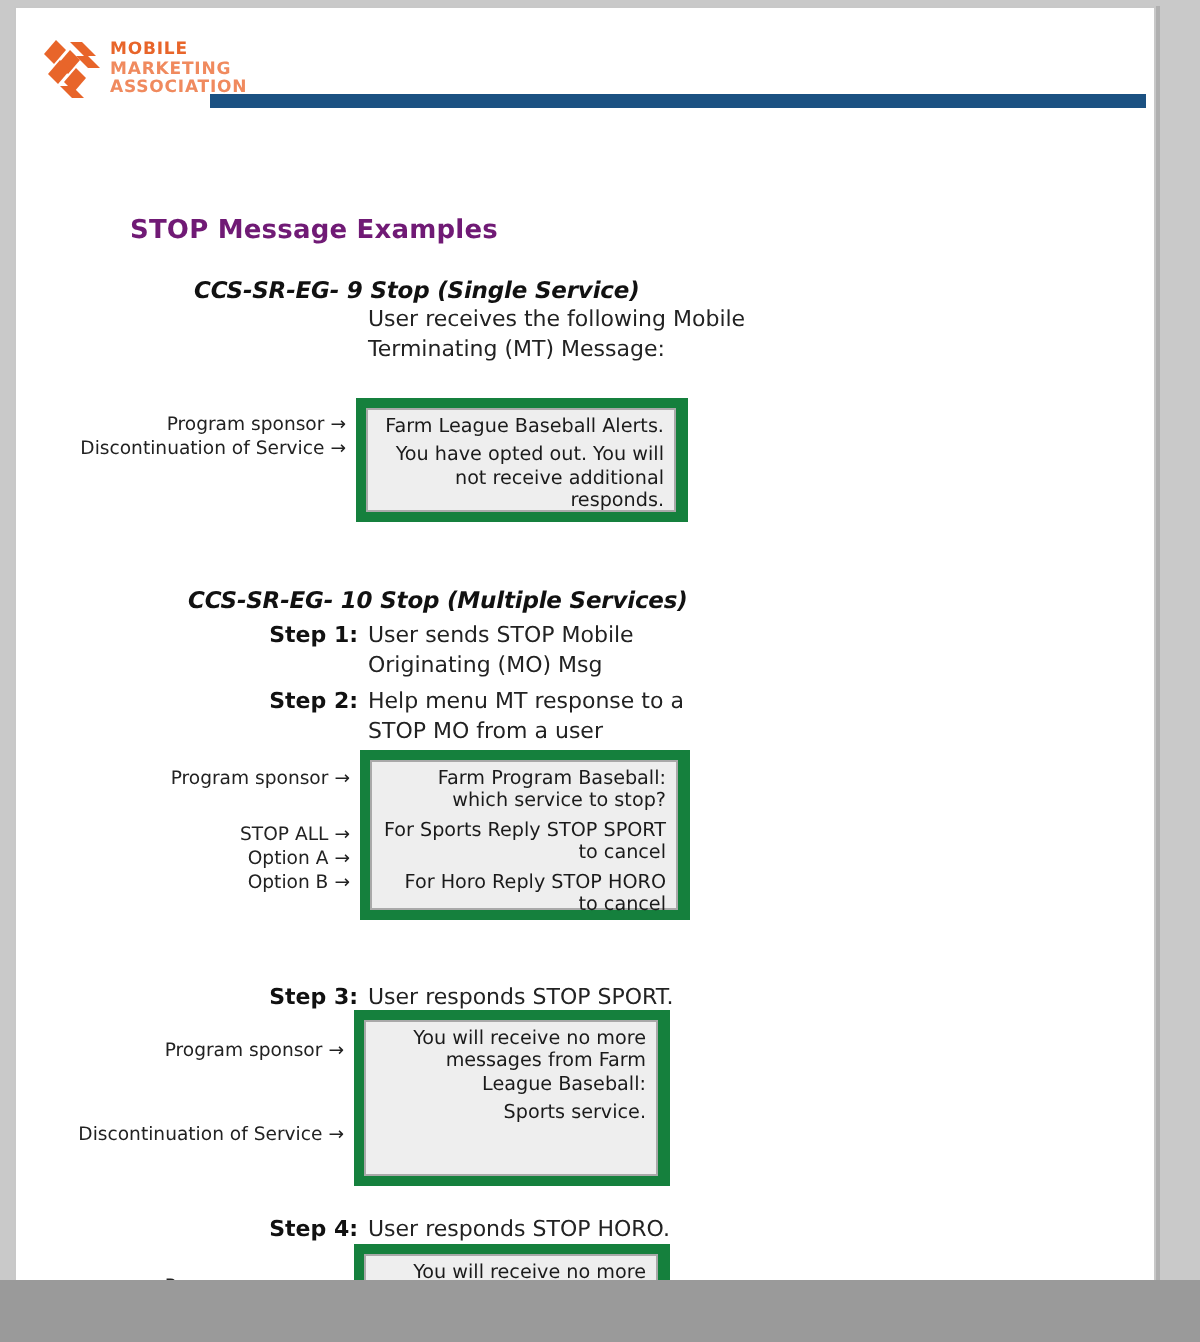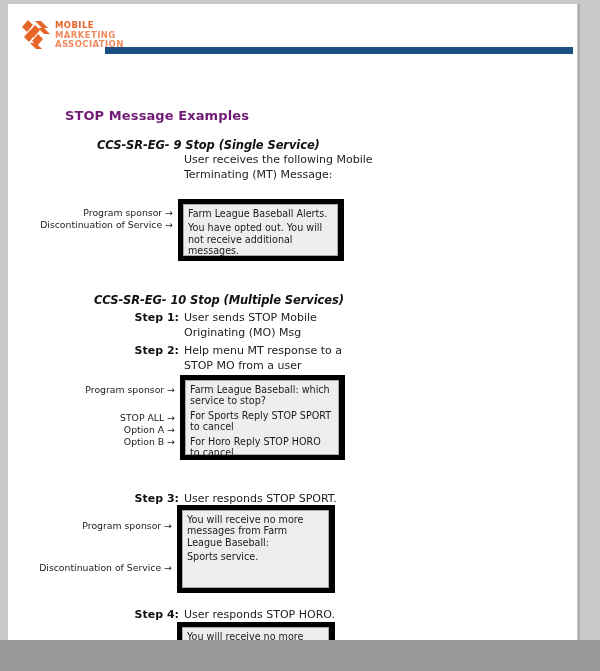--- a/index.html
+++ b/index.html
@@ -159,22 +159,23 @@
   }
   .step-row.s1 { left: 176px; top: 265px; }
   .step-row.s2 { left: 176px; top: 298px; }
   .step-row.s3 { left: 176px; top: 446px; }
   .step-row.s4 { left: 176px; top: 562px; }
 
   
   .msgbox {
     position: absolute;
     box-sizing: border-box;
-    background: #000000;
+    background: #15803d;
     padding: 5px 6px 5px 5px;
+    text-align: right;
   }
   .msgbox .inner {
     box-sizing: border-box;
     width: 100%;
     height: 100%;
     background: #eeeeee;
     border: 1px solid #a9a9a9;
     padding: 3px 5px 3px 4px;
     font-size: 9.6px;
     line-height: 11.4px;
@@ -258,21 +259,21 @@
       <div class="sub-title eg9">CCS-SR-EG- 9 Stop (Single Service)</div>
 
       <div class="para p-intro">User receives the following Mobile Terminating (MT) Message:</div>
 
       <div class="anno a1"><span>Program sponsor</span><span class="arrow">→</span></div>
       <div class="anno a2"><span>Discontinuation of Service</span><span class="arrow">→</span></div>
 
       <div class="msgbox b1">
         <div class="inner">
           <p>Farm League Baseball Alerts.</p>
-          <p>You have opted out. You will not receive additional messages.</p>
+          <p>You have opted out. You will not receive additional responds.</p>
         </div>
       </div>
 
       <div class="sub-title eg10">CCS-SR-EG- 10 Stop (Multiple Services)</div>
 
       <div class="step-row s1">
         <span class="step-label">Step 1:</span>
         <span class="step-text">User sends STOP Mobile Originating (MO) Msg</span>
       </div>
 
@@ -281,21 +282,21 @@
         <span class="step-text">Help menu MT response to a STOP MO from a user</span>
       </div>
 
       <div class="anno b2a"><span>Program sponsor</span><span class="arrow">→</span></div>
       <div class="anno b2b"><span>STOP ALL</span><span class="arrow">→</span></div>
       <div class="anno b2c"><span>Option  A</span><span class="arrow">→</span></div>
       <div class="anno b2d"><span>Option  B</span><span class="arrow">→</span></div>
 
       <div class="msgbox b2">
         <div class="inner">
-          <p>Farm League Baseball: which service to stop?</p>
+          <p>Farm Program Baseball: which service to stop?</p>
           <p>For Sports Reply STOP SPORT to cancel</p>
           <p>For Horo Reply STOP HORO to cancel</p>
         </div>
       </div>
 
       <div class="step-row s3">
         <span class="step-label">Step 3:</span>
         <span class="step-text">User responds STOP SPORT.</span>
       </div>
 

